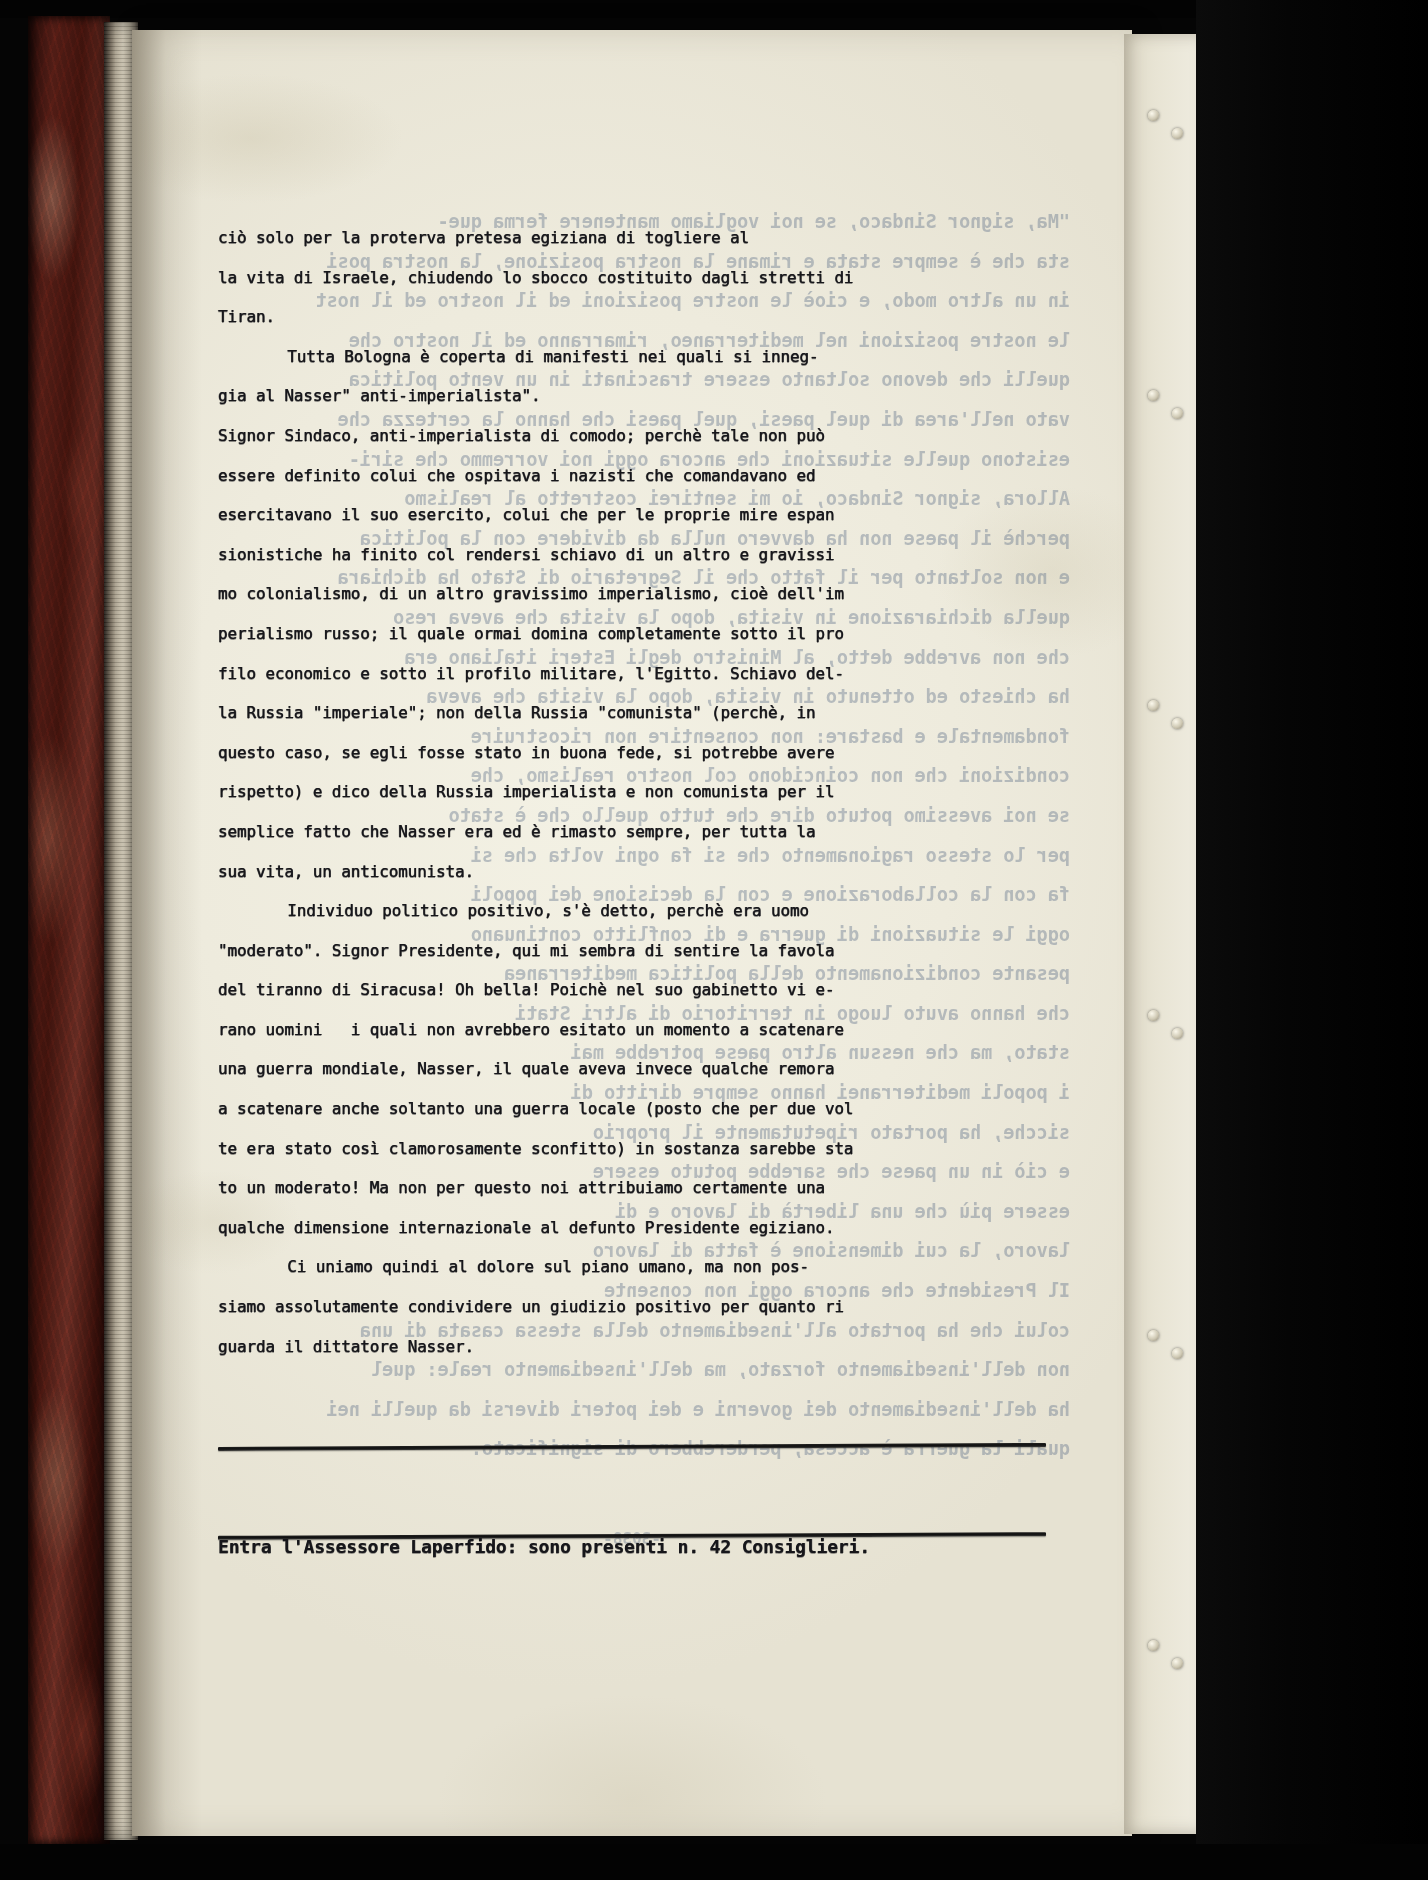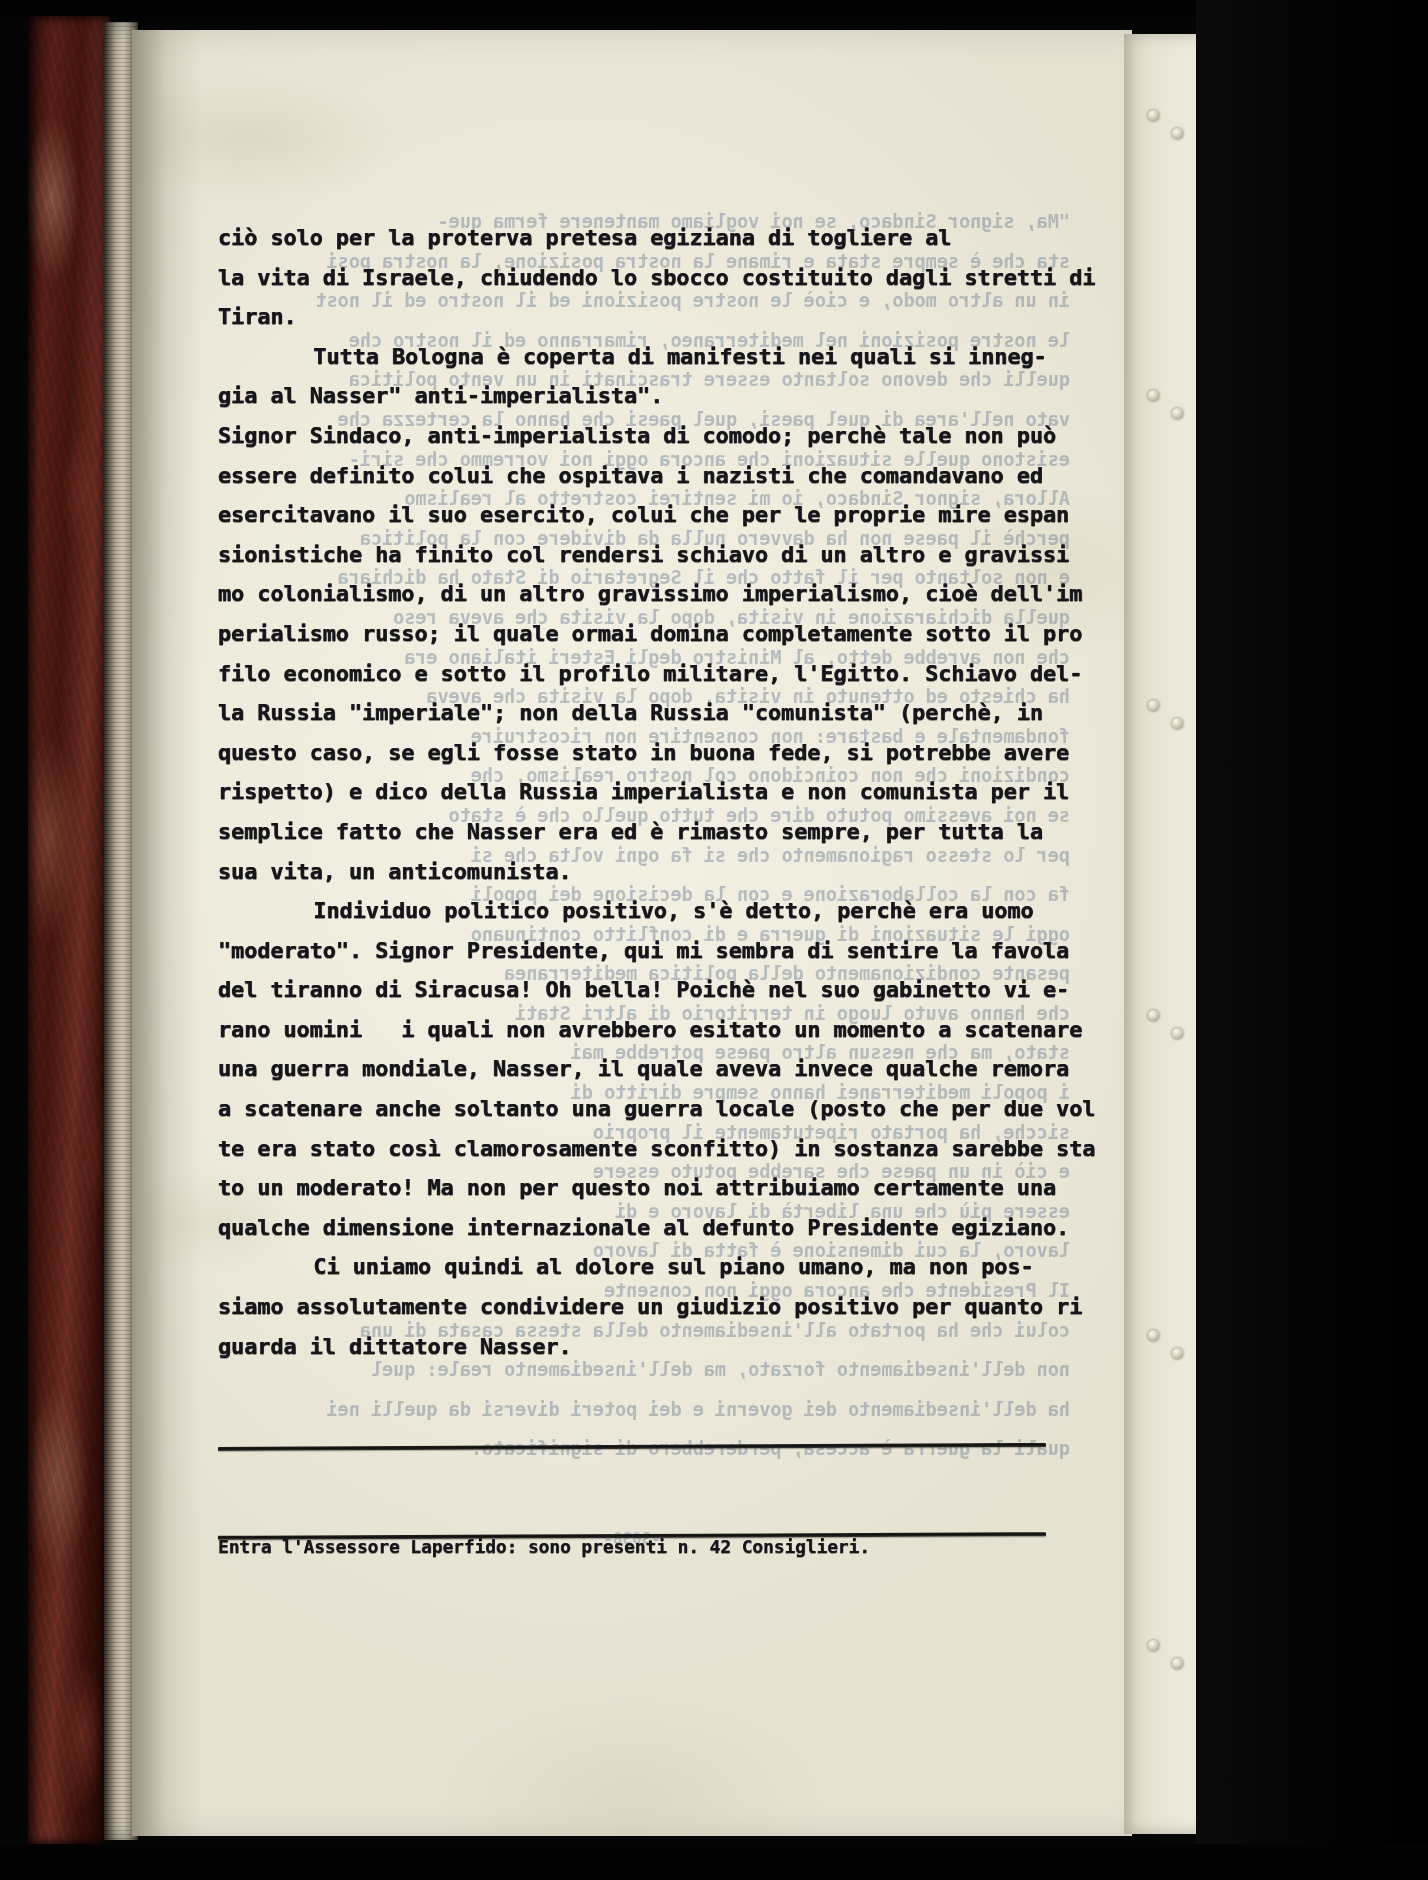--- a/index.html
+++ b/index.html
@@ -129,25 +129,25 @@
   }
 
   
   .typed {
     position: absolute;
     left: 86px;
     top: 188px;
     width: 828px;
     color: #16161a;
     font-family: "DejaVu Sans Mono", "Liberation Mono", monospace;
-    font-size: 22px;
+    font-size: 16px;
     line-height: 39.6px;
     letter-spacing: -0.15px;
     white-space: pre;
-    font-weight: 700;
+    font-weight: 400;
     text-shadow:
       0.45px 0 0 rgba(25,25,30,.65),
       -0.4px 0.3px 0 rgba(25,25,30,.5),
       0 0.5px 0.6px rgba(20,20,25,.45);
     z-index: 6;
   }
   .typed .ln { display: block; height: 39.6px; }
   .typed .ln.indent { padding-left: 7.2ch; }
 
   

